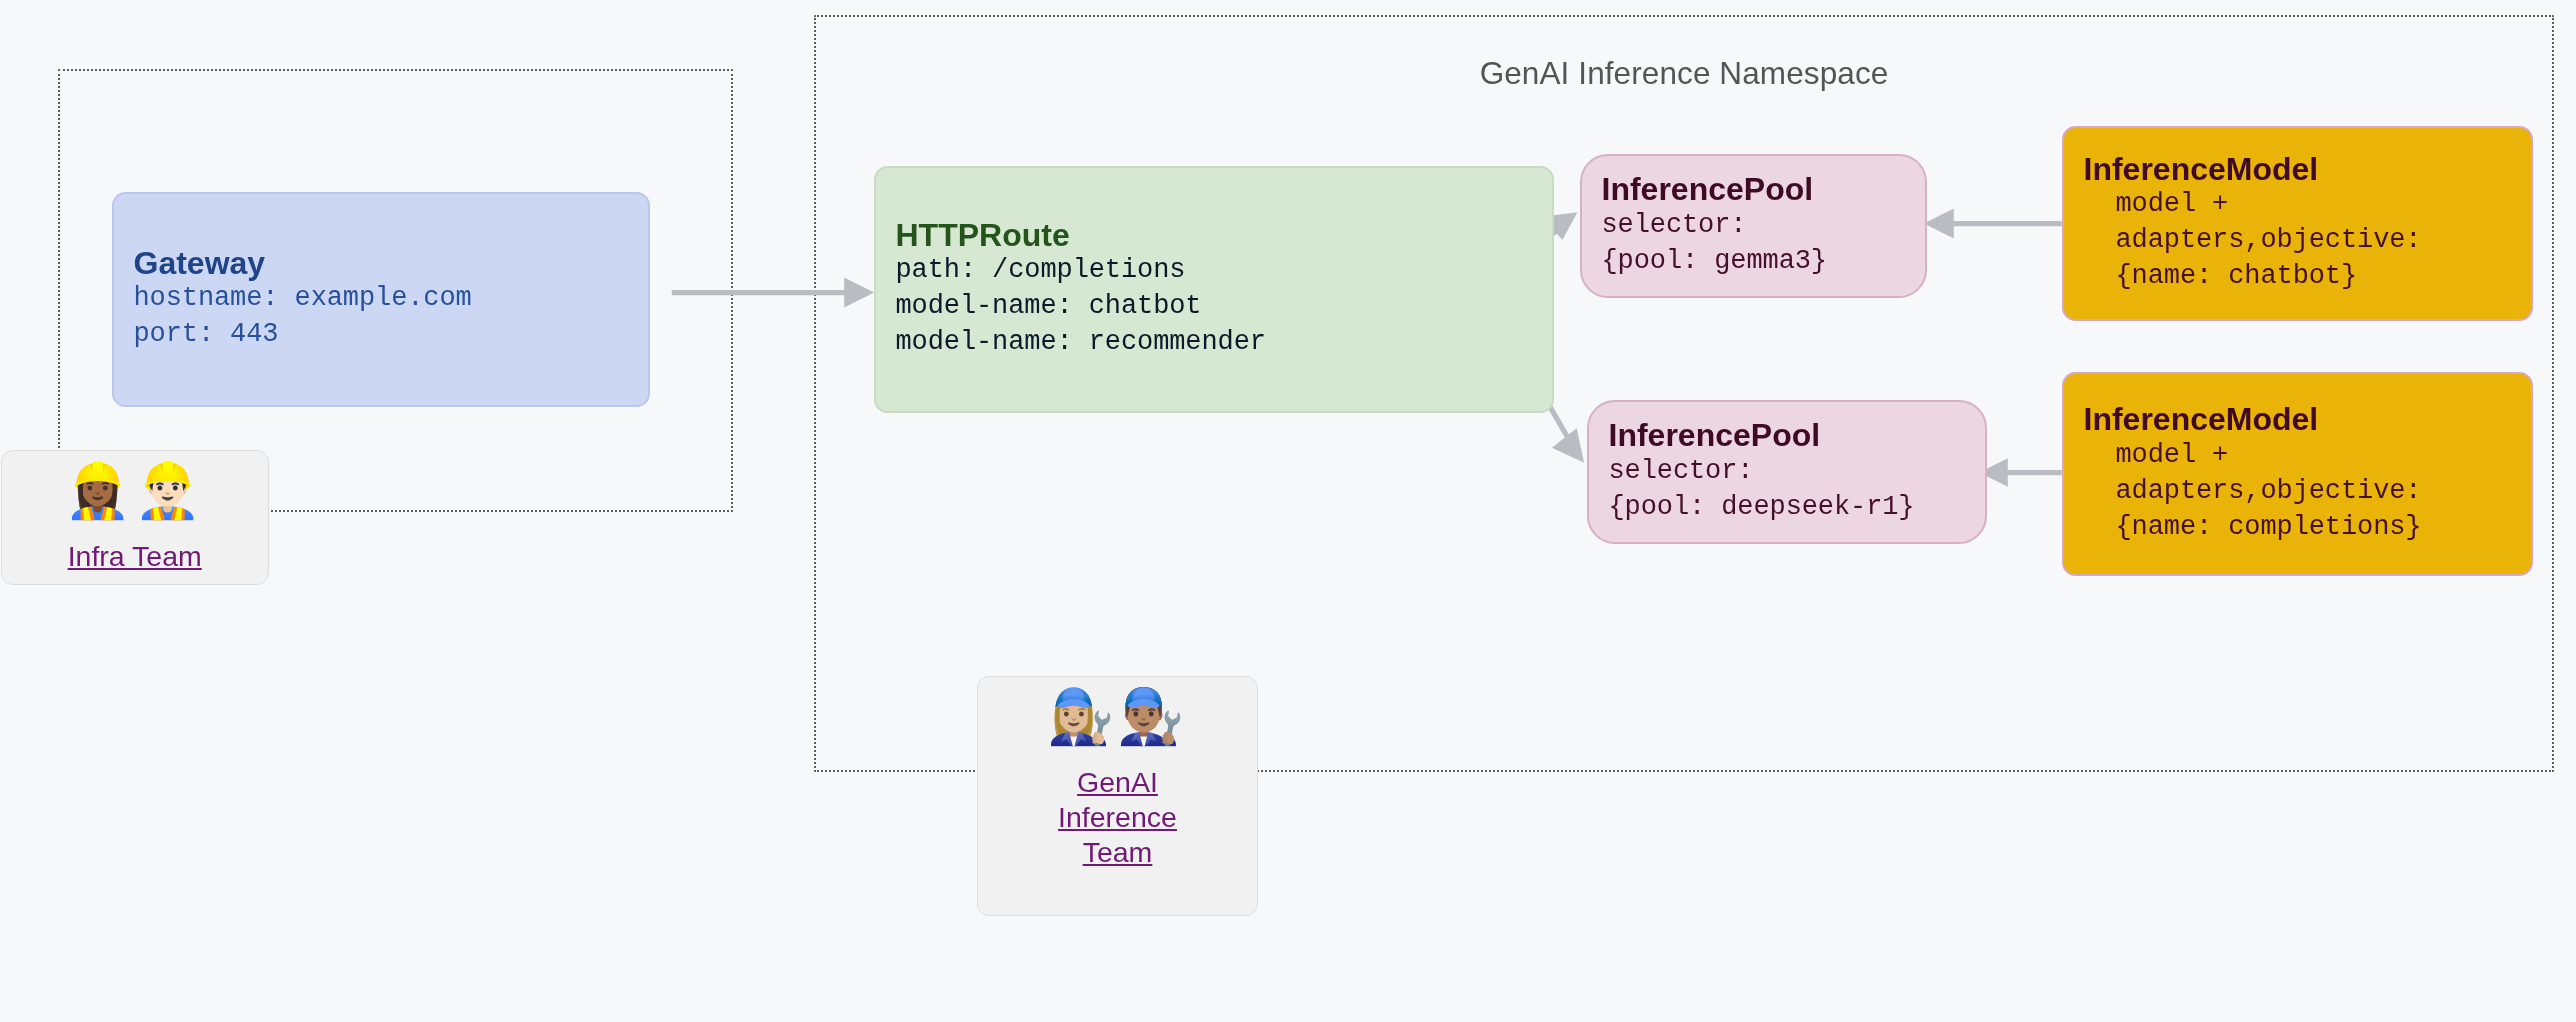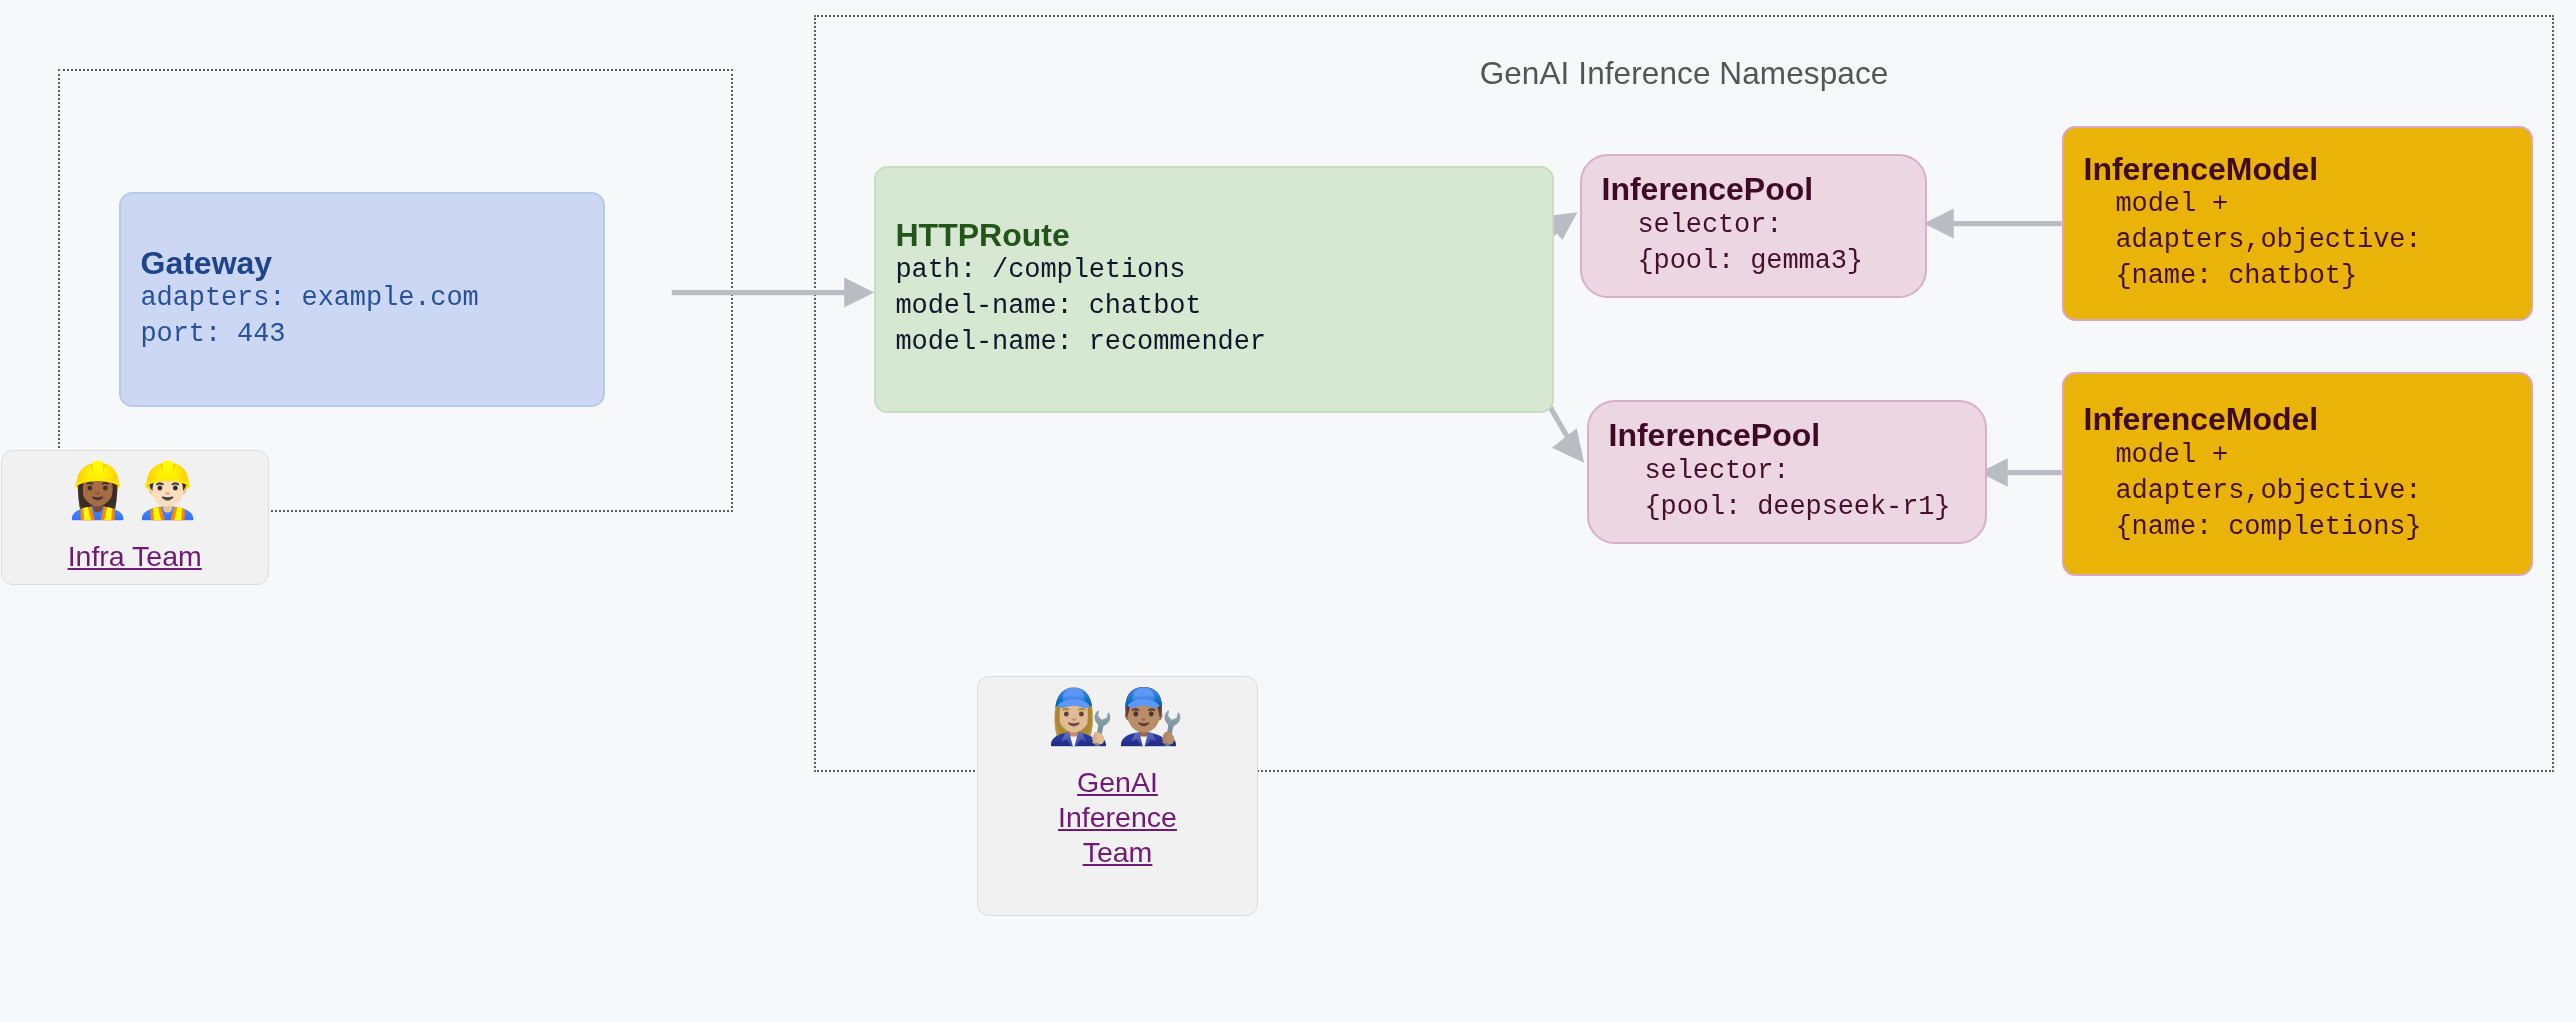--- a/index.html
+++ b/index.html
@@ -74,21 +74,21 @@
   .httproute .title { color: #24541c; font-size: 32px; }
   .httproute .mono  { color: #0f172a; font-size: 27px; }
 
   
   .pool {
     background: #ecd6e2;
     border-color: #d7b0c6;
     border-radius: 28px;
   }
   .pool .title { color: #3f0a25; font-size: 32px; }
-  .pool .mono  { color: #45102c; font-size: 27px; margin-left: 36px; }
+  .pool .mono  { color: #45102c; font-size: 27px; }
 
   
   .model {
     background: #eab308;
     border-color: #d6a8c4;
   }
   .model .title { color: #3f0a25; font-size: 32px; }
   .model .mono  { color: #45102c; font-size: 27px; padding-left: 32px; }
 
   .node-inner {
@@ -174,24 +174,24 @@
       <line class="edge-line" x1="2750" y1="298" x2="2600" y2="298"></line>
       <polygon class="edge-head" points="2566,298 2606,278 2606,318"></polygon>
     </g>
 
     <g>
       <line class="edge-line" x1="2750" y1="630" x2="2672" y2="630"></line>
       <polygon class="edge-head" points="2640,630 2678,611 2678,649"></polygon>
     </g>
   </svg>
 
-  <div class="node gateway" style="left:119px; top:192px; width:486px; height:215px;">
+  <div class="node gateway" style="left:112px; top:192px; width:538px; height:215px;">
     <div class="node-inner">
       <div class="title">Gateway</div>
-      <div class="mono">adapters: example.com</div>
+      <div class="mono">hostname: example.com</div>
       <div class="mono">port: 443</div>
     </div>
   </div>
 
   <div class="node httproute" style="left:874px; top:166px; width:680px; height:247px;">
     <div class="node-inner">
       <div class="title">HTTPRoute</div>
       <div class="mono">path: /completions</div>
       <div class="mono">model-name: chatbot</div>
       <div class="mono">model-name: recommender</div>

